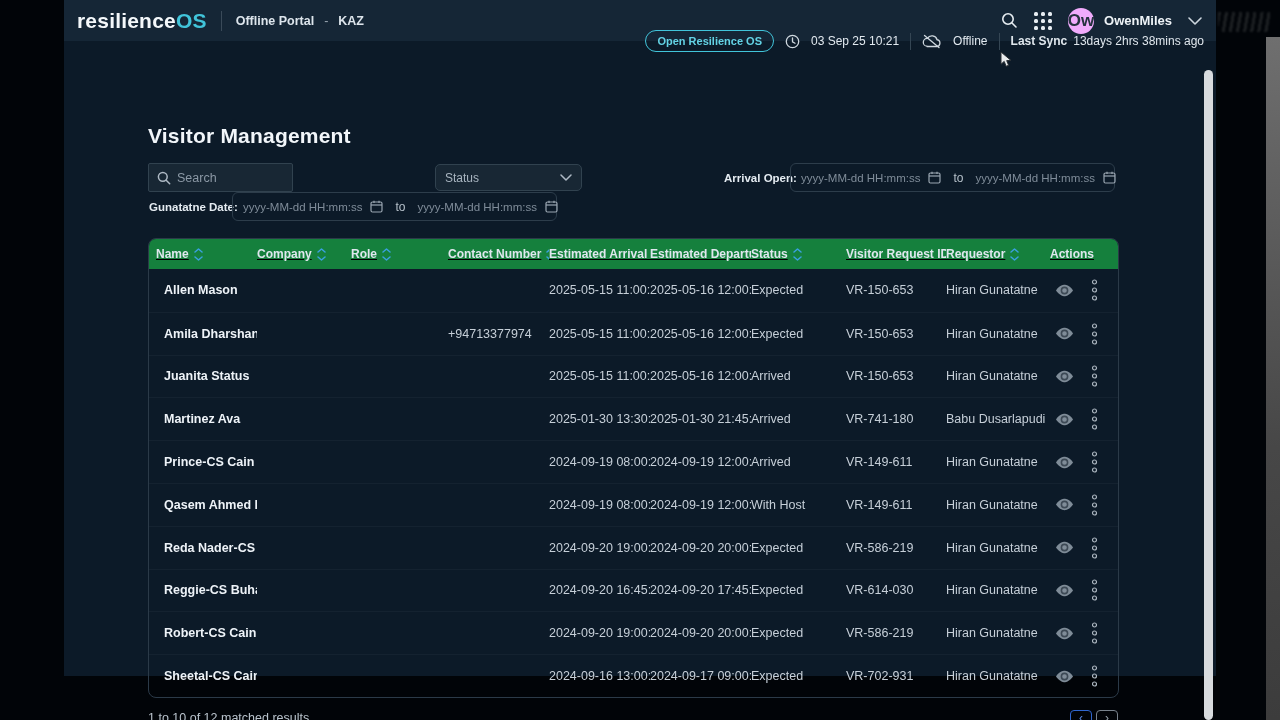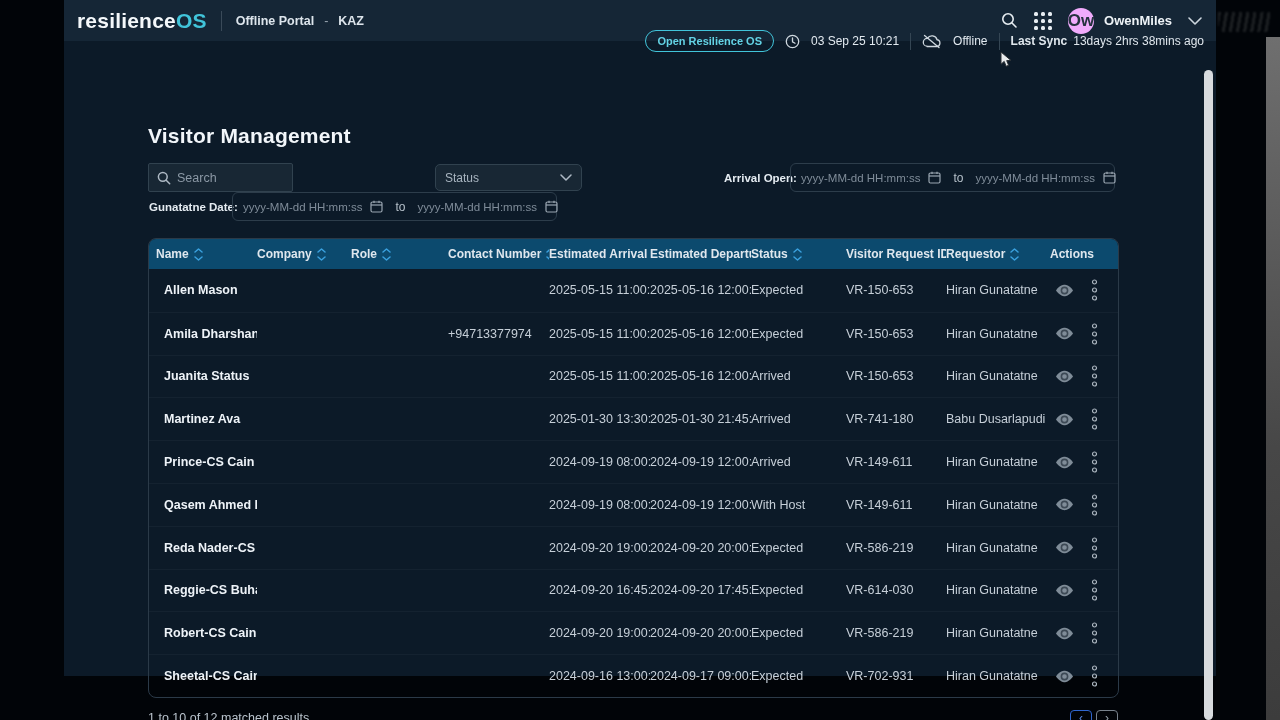--- a/index.html
+++ b/index.html
@@ -73,21 +73,21 @@
   .dr-arrival { left:726px; top:163px; }
   .dr-departure { left:168px; top:192px; }
   .date-range .ph { font-size:11.5px; color:#7f8c99; white-space:nowrap; flex:0 0 auto; }
   .date-range .cal { margin-left:8px; flex:0 0 auto; display:flex; }
   .date-range .to { font-size:12px; color:#b6c1ca; margin:0 12px; }
 
   
   .tbl { position:absolute; left:84px; top:238px; width:971px; border:1px solid #2b3a48;
     border-radius:8px; overflow:hidden; }
   .t-head { display:grid; grid-template-columns:101px 94px 97px 101px 101px 101px 95px 100px 104px 1fr;
-    background:#0c4a6e; height:30px; align-items:center; padding-left:7px; }
+    background:#15803d; height:30px; align-items:center; padding-left:7px;text-decoration:underline; }
   .th { display:flex; align-items:center; gap:5px; overflow:hidden; white-space:nowrap;
     cursor:pointer; padding-right:4px; }
   .th span { font-size:12px; font-weight:600; color:#dfe7ee; }
   .th svg { flex:0 0 auto; }
   .t-row { display:grid; grid-template-columns:101px 94px 97px 101px 101px 101px 95px 100px 104px 1fr;
     height:42.8px; align-items:center; padding-left:7px; border-top:1px solid #142230;
     cursor:pointer; }
   .t-row:first-child { border-top:none; }
   .td { font-size:12.5px; color:#c6cfd8; overflow:hidden; white-space:nowrap; padding-right:5px; }
   .td.name { font-weight:bold; color:#eef3f8; font-size:12.5px;margin-left:8px; }

